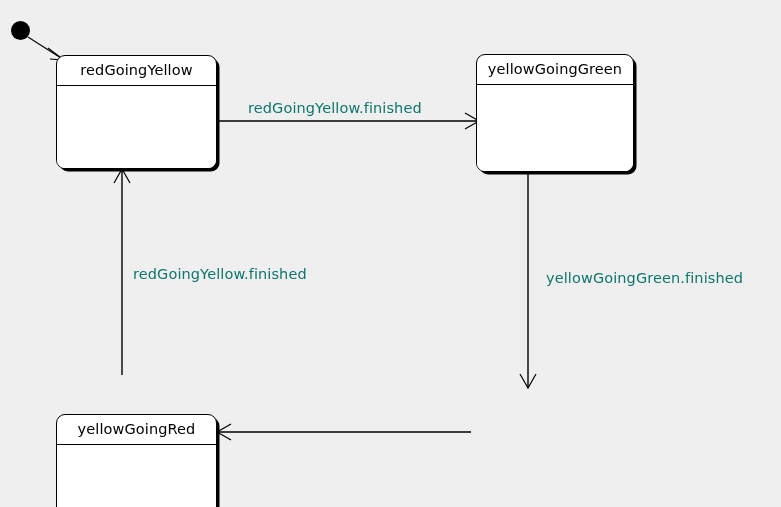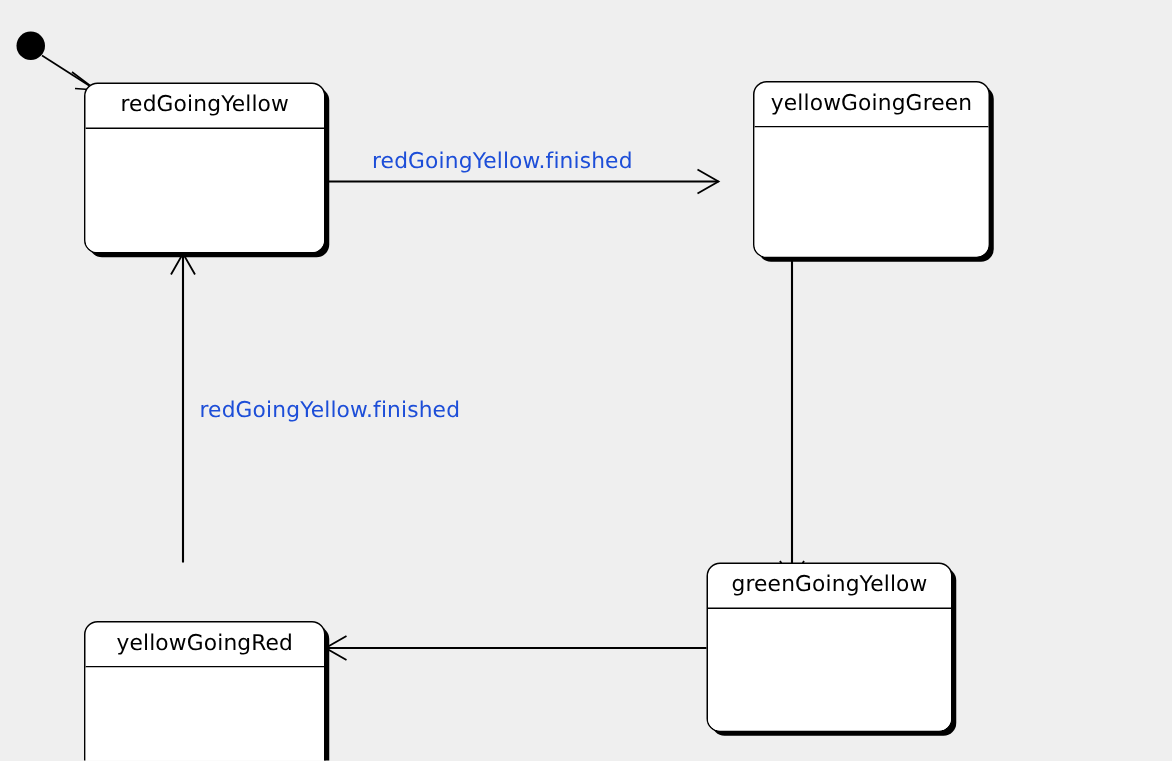--- a/index.html
+++ b/index.html
@@ -44,21 +44,21 @@
     border-bottom: 1.4px solid #000000;
     white-space: nowrap;
     letter-spacing: 0.1px;
   }
   .state-body {
     background: #ffffff;
   }
   .edge-label {
     position: absolute;
     font-size: 14.5px;
-    color: #1d4ed8;
+    color: #0f766e;
     white-space: nowrap;
     letter-spacing: 0.1px;
   }
   .initial-node {
     position: absolute;
     border-radius: 50%;
     background: #000000;
   }
 </style>
 </head>
@@ -94,34 +94,31 @@
     </g>
   </svg>
 
   <div class="initial-node" style="left:11px; top:21px; width:19px; height:19px;"></div>
 
   <div class="state" style="left:56px; top:55px; width:161px; height:114px;">
     <div class="state-title">redGoingYellow</div>
     <div class="state-body" style="height:83px;"></div>
   </div>
 
-  <div class="state" style="left:502px; top:54px; width:158px; height:118px;">
+  <div class="state" style="left:476px; top:54px; width:158px; height:118px;">
     <div class="state-title">yellowGoingGreen</div>
     <div class="state-body" style="height:87px;"></div>
   </div>
 
   <div class="state" style="left:56px; top:375px; width:161px; height:113px;margin-top:39px;">
     <div class="state-title">yellowGoingRed</div>
     <div class="state-body" style="height:82px;"></div>
   </div>
 
-  <div class="state" style="left:471px; top:375px; width:164px; height:113px;">
-    <div class="state-title">greenGoingYellow</div>
-    <div class="state-body" style="height:82px;"></div>
-  </div>
 
   <div class="edge-label" style="left:248px; top:100px;">redGoingYellow.finished</div>
 
+  <div class="edge-label" style="left:546px; top:270px;">yellowGoingGreen.finished</div>
 
 
   <div class="edge-label" style="left:133px; top:266px;">redGoingYellow.finished</div>
 
 </div>
 
 </body></html>

